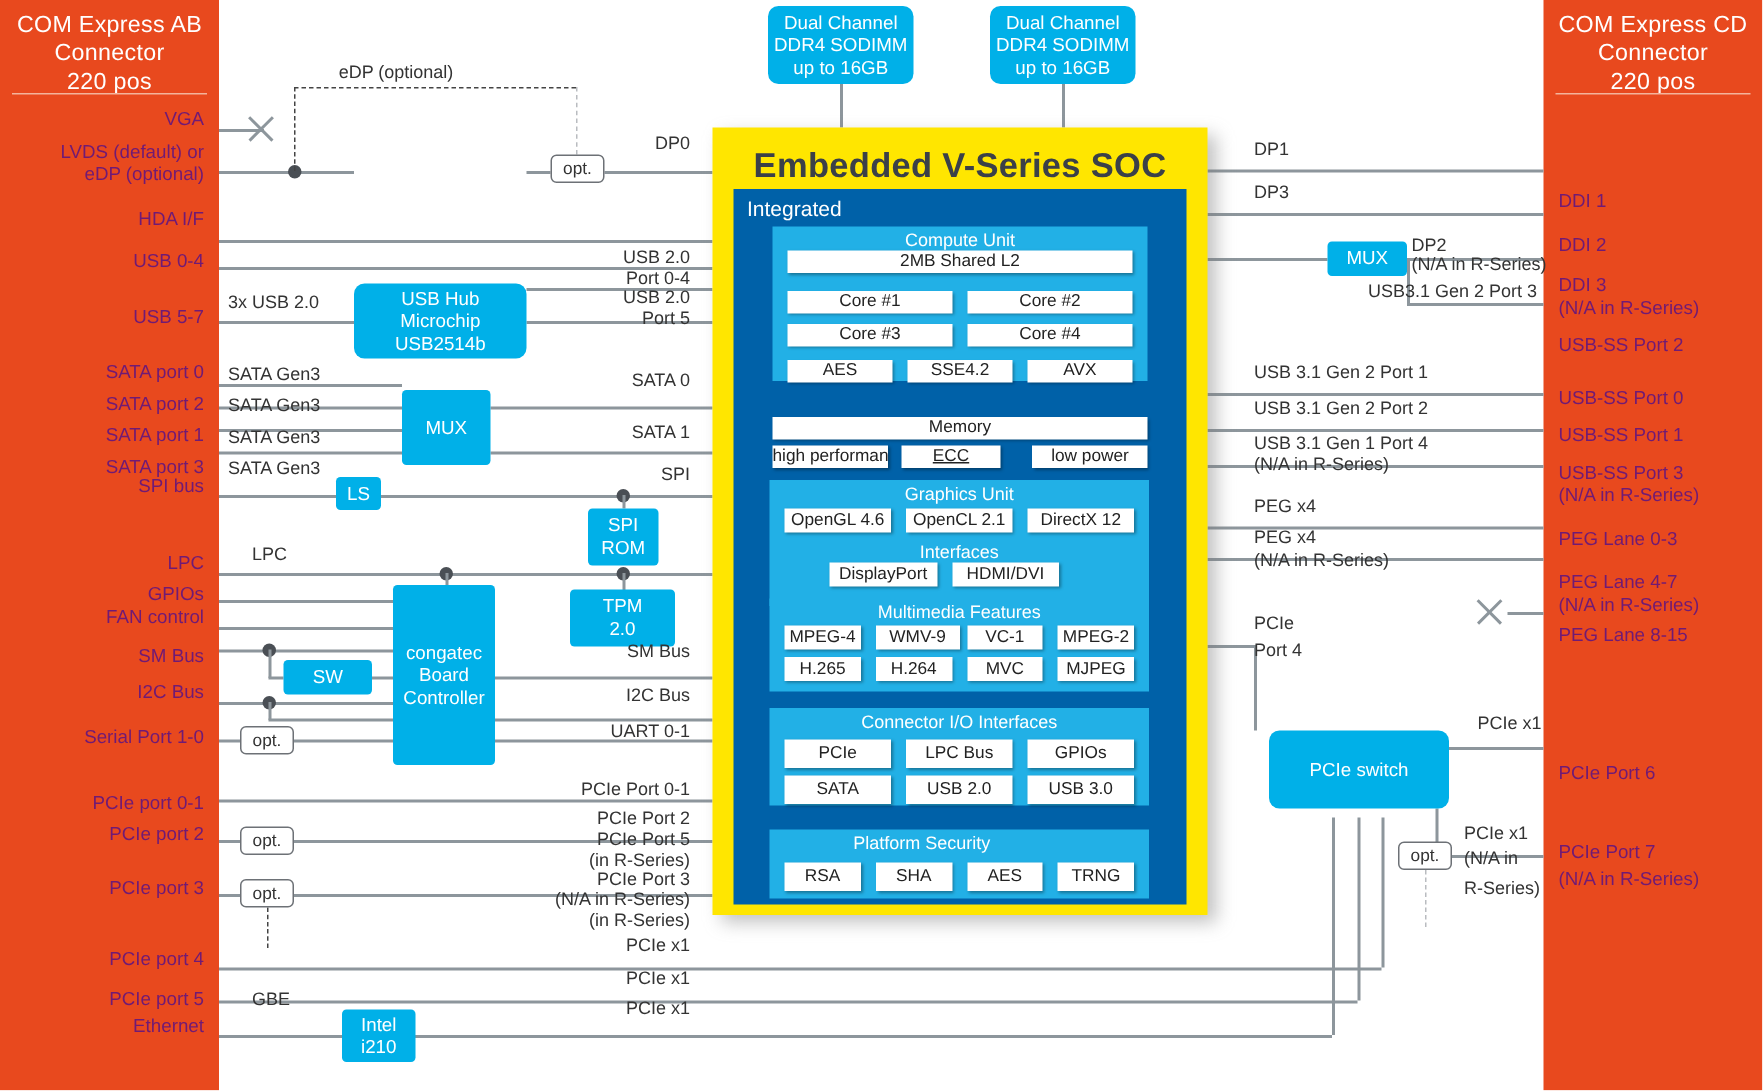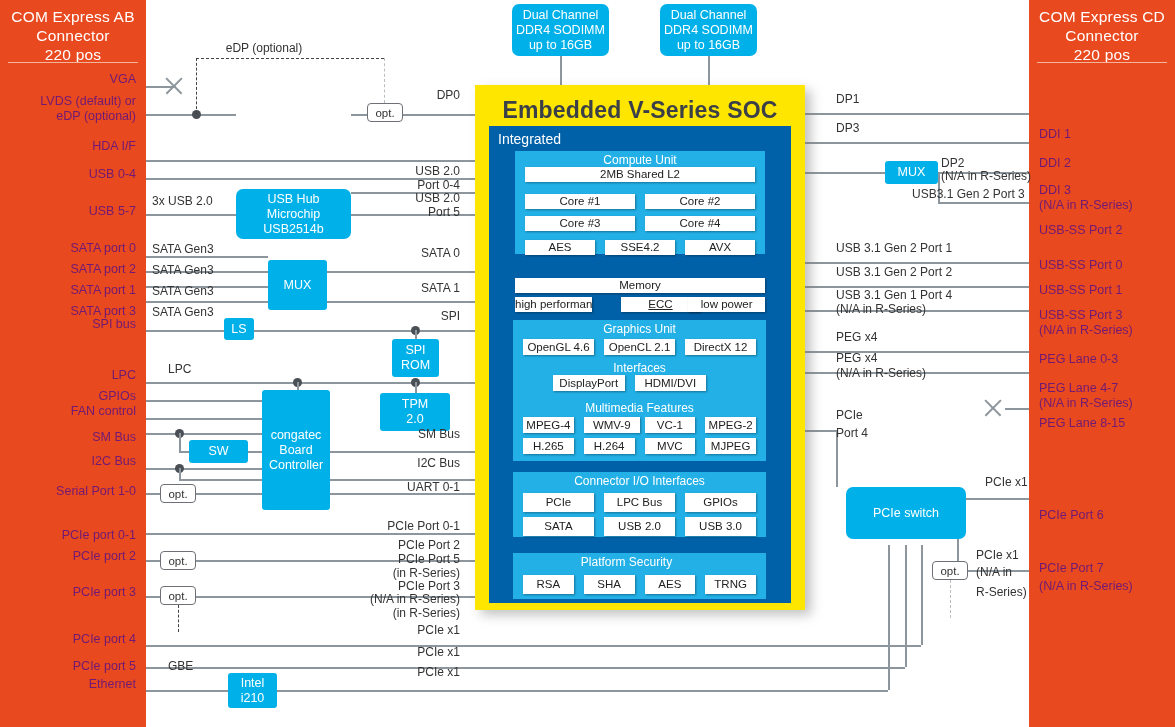--- a/index.html
+++ b/index.html
@@ -233,21 +233,21 @@
       <div class="chipbox" style="left: 525px; top: 167px; width: 230px; height: 15px; line-height: 15px;">2MB Shared L2</div>
       <div class="chipbox" style="left: 525px; top: 194px; width: 110px; height: 15px; line-height: 15px;">Core #1</div>
       <div class="chipbox" style="left: 645px; top: 194px; width: 110px; height: 15px; line-height: 15px;">Core #2</div>
       <div class="chipbox" style="left: 525px; top: 216px; width: 110px; height: 15px; line-height: 15px;">Core #3</div>
       <div class="chipbox" style="left: 645px; top: 216px; width: 110px; height: 15px; line-height: 15px;">Core #4</div>
       <div class="chipbox" style="left: 525px; top: 240px; width: 70px; height: 15px; line-height: 15px;">AES</div>
       <div class="chipbox" style="left: 605px; top: 240px; width: 70px; height: 15px; line-height: 15px;">SSE4.2</div>
       <div class="chipbox" style="left: 685px; top: 240px; width: 70px; height: 15px; line-height: 15px;">AVX</div>
       <div class="chipbox" style="left: 515px; top: 278px; width: 250px; height: 15px; line-height: 15px;">Memory</div>
       <div class="chipbox" style="left: 515px; top: 297px; width: 76.6667px; height: 15px; line-height: 15px;">high performance</div>
-      <div class="chipbox" style="left: 621px; top: 297px; width: 79px; height: 15px; line-height: 15px; text-decoration: underline;">ECC</div>
+      <div class="chipbox" style="left: 601px; top: 297px; width: 66px; height: 15px; line-height: 15px; text-decoration: underline;">ECC</div>
       <div class="chipbox" style="left: 688.333px; top: 297px; width: 76.6667px; height: 15px; line-height: 15px;">low power</div>
       <div class="grp" style="left: 513px; top: 320px; width: 253px; height: 84px;"></div>
       <div class="grp-lbl" style="left: 513px; top: 322px; width: 253px;">Graphics Unit</div>
       <div class="chipbox" style="left: 523px; top: 339px; width: 71px; height: 16px; line-height: 16px;">OpenGL 4.6</div>
       <div class="chipbox" style="left: 604px; top: 339px; width: 71px; height: 16px; line-height: 16px;">OpenCL 2.1</div>
       <div class="chipbox" style="left: 685px; top: 339px; width: 71px; height: 16px; line-height: 16px;">DirectX 12</div>
       <div class="grp-lbl" style="left: 513px; top: 361px; width: 253px;">Interfaces</div>
       <div class="chipbox" style="left: 553px; top: 375px; width: 71.5px; height: 16px; line-height: 16px;">DisplayPort</div>
       <div class="chipbox" style="left: 634.5px; top: 375px; width: 71.5px; height: 16px; line-height: 16px;">HDMI/DVI</div>
       <div class="grp" style="left: 513px; top: 399px; width: 253px; height: 62px;"></div>
@@ -262,21 +262,21 @@
       <div class="chipbox" style="left: 705.25px; top: 438px; width: 50.75px; height: 16px; line-height: 16px;">MJPEG</div>
       <div class="grp" style="left: 513px; top: 472px; width: 253px; height: 65px;"></div>
       <div class="grp-lbl" style="left: 513px; top: 474px; width: 253px;">Connector I/O Interfaces</div>
       <div class="chipbox" style="left: 523px; top: 493px; width: 71px; height: 19px; line-height: 19px;">PCIe</div>
       <div class="chipbox" style="left: 604px; top: 493px; width: 71px; height: 19px; line-height: 19px;">LPC Bus</div>
       <div class="chipbox" style="left: 685px; top: 493px; width: 71px; height: 19px; line-height: 19px;">GPIOs</div>
       <div class="chipbox" style="left: 523px; top: 517px; width: 71px; height: 19px; line-height: 19px;">SATA</div>
       <div class="chipbox" style="left: 604px; top: 517px; width: 71px; height: 19px; line-height: 19px;">USB 2.0</div>
       <div class="chipbox" style="left: 685px; top: 517px; width: 71px; height: 19px; line-height: 19px;">USB 3.0</div>
       <div class="grp" style="left: 513px; top: 553px; width: 253px; height: 46px;"></div>
-      <div class="grp-lbl" style="left: 495px; top: 555px; width: 263px;">Platform Security</div>
+      <div class="grp-lbl" style="left: 483px; top: 555px; width: 263px;">Platform Security</div>
       <div class="chipbox" style="left: 523px; top: 575px; width: 50.75px; height: 19px; line-height: 19px;">RSA</div>
       <div class="chipbox" style="left: 583.75px; top: 575px; width: 50.75px; height: 19px; line-height: 19px;">SHA</div>
       <div class="chipbox" style="left: 644.5px; top: 575px; width: 50.75px; height: 19px; line-height: 19px;">AES</div>
       <div class="chipbox" style="left: 705.25px; top: 575px; width: 50.75px; height: 19px; line-height: 19px;">TRNG</div>
     </div>
 
   <div class="opt" style="left:367px;top:103px;width:36px;height:19px;">opt.</div>
 
   <div class="blk" style="left:236px;top:189px;width:115px;height:50px;">
     <div>

